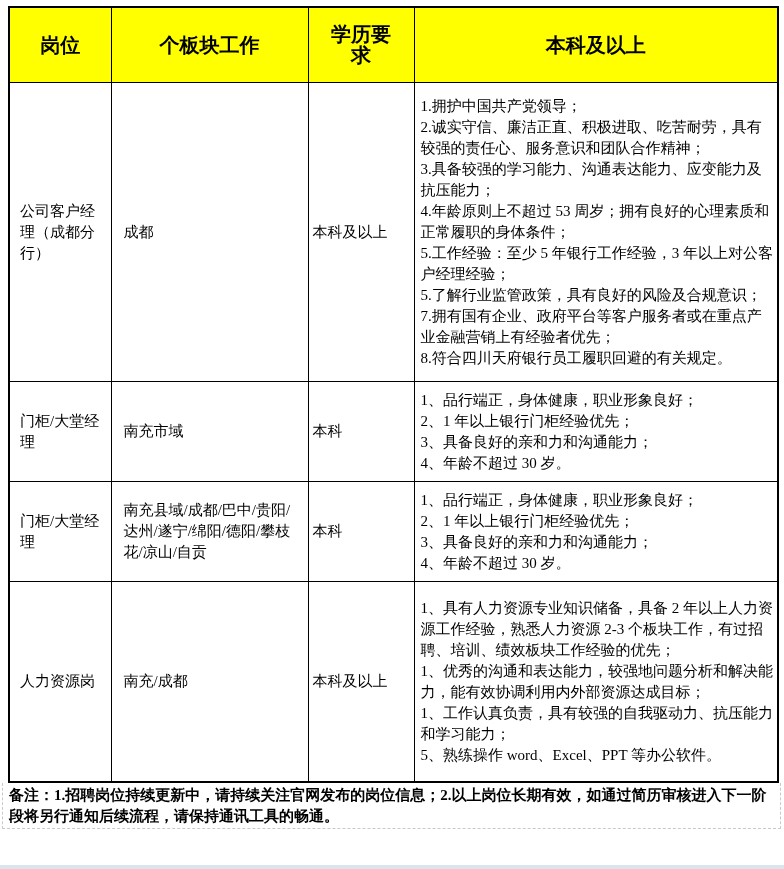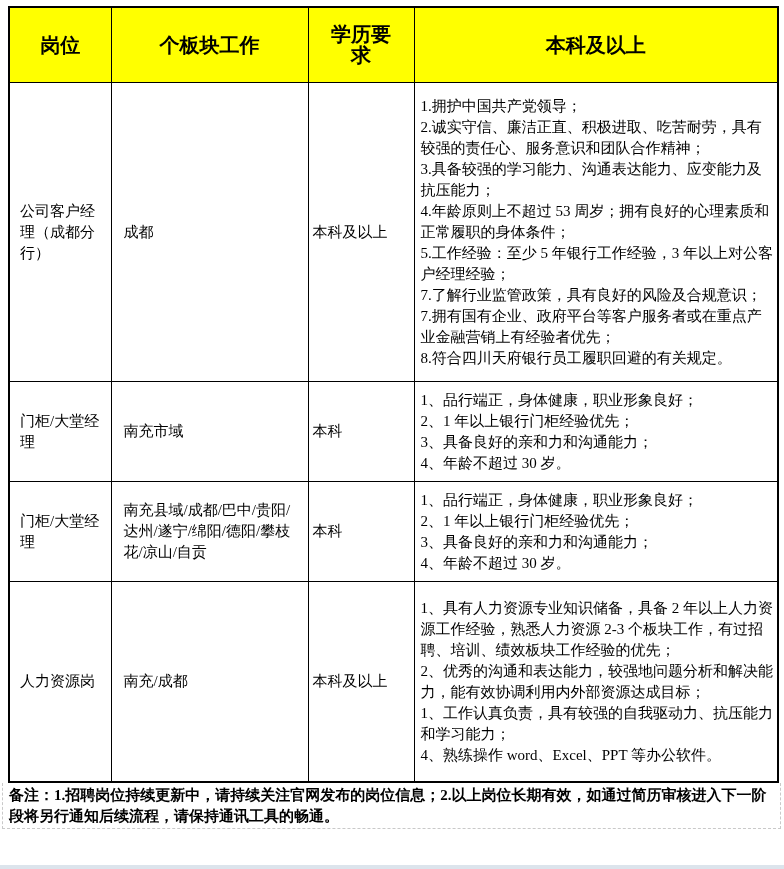--- a/index.html
+++ b/index.html
@@ -111,21 +111,21 @@
       <tr class="r0">
         <td class="pos">公司客户经理（成都分行）</td>
         <td class="loc">成都</td>
         <td class="edu">本科及以上</td>
         <td class="req">
           <div>1.拥护中国共产党领导；</div>
           <div>2.诚实守信、廉洁正直、积极进取、吃苦耐劳，具有较强的责任心、服务意识和团队合作精神；</div>
           <div>3.具备较强的学习能力、沟通表达能力、应变能力及抗压能力；</div>
           <div>4.年龄原则上不超过 53 周岁；拥有良好的心理素质和正常履职的身体条件；</div>
           <div>5.工作经验：至少 5 年银行工作经验，3 年以上对公客户经理经验；</div>
-          <div>7.了解行业监管政策，具有良好的风险及合规意识；</div>
+          <div>5.了解行业监管政策，具有良好的风险及合规意识；</div>
           <div>7.拥有国有企业、政府平台等客户服务者或在重点产业金融营销上有经验者优先；</div>
           <div>8.符合四川天府银行员工履职回避的有关规定。</div>
         </td>
       </tr>
       <tr class="r1">
         <td class="pos">门柜/大堂经理</td>
         <td class="loc">南充市域</td>
         <td class="edu">本科</td>
         <td class="req">
           <div>1、品行端正，身体健康，职业形象良好；</div>
@@ -144,23 +144,23 @@
           <div>3、具备良好的亲和力和沟通能力；</div>
           <div>4、年龄不超过 30 岁。</div>
         </td>
       </tr>
       <tr class="r4">
         <td class="pos">人力资源岗</td>
         <td class="loc">南充/成都</td>
         <td class="edu">本科及以上</td>
         <td class="req">
           <div>1、具有人力资源专业知识储备，具备 2 年以上人力资源工作经验，熟悉人力资源 2-3 个板块工作，有过招聘、培训、绩效板块工作经验的优先；</div>
-          <div>2、优秀的沟通和表达能力，较强地问题分析和解决能力，能有效协调利用内外部资源达成目标；</div>
+          <div>1、优秀的沟通和表达能力，较强地问题分析和解决能力，能有效协调利用内外部资源达成目标；</div>
           <div>1、工作认真负责，具有较强的自我驱动力、抗压能力和学习能力；</div>
-          <div>4、熟练操作 word、Excel、PPT 等办公软件。</div>
+          <div>5、熟练操作 word、Excel、PPT 等办公软件。</div>
         </td>
       </tr>
     </tbody>
   </table>
   <div class="note">备注：1.招聘岗位持续更新中，请持续关注官网发布的岗位信息；2.以上岗位长期有效，如通过简历审核进入下一阶段将另行通知后续流程，请保持通讯工具的畅通。</div>
 </div>
 
 <div class="bottom-strip"></div>
 
 </body></html>

